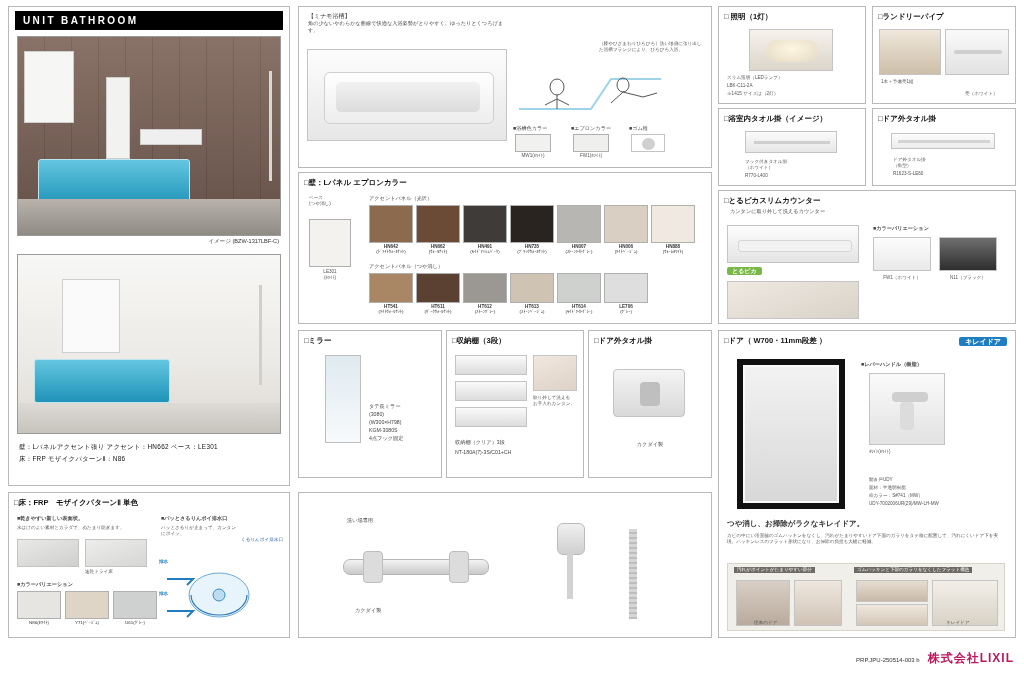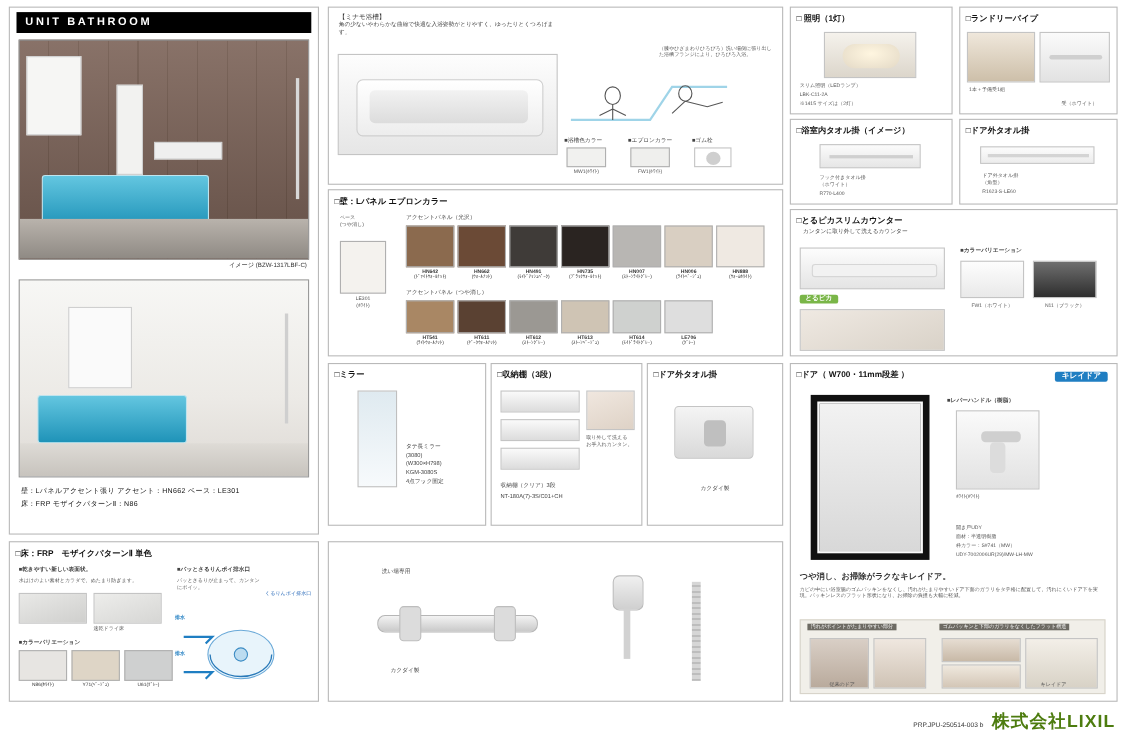--- a/index.html
+++ b/index.html
@@ -35,21 +35,21 @@
   .white-room{position:absolute;inset:0;background:linear-gradient(180deg,#f7f7f5 0%,#eceae6 60%,#ddd9d4 100%);}
   
   .swrow{display:flex;gap:3px;}
   .swcell{width:44px;}
   .swbox{height:30px;}
   .swlab{font-size:4.4px;text-align:center;line-height:1.15;margin-top:1px;color:#333;}
   .swlab b{font-size:4.6px;font-weight:bold;}
   .greenbadge{background:#7ab648;color:#fff;border:none;padding:1px 5px;border-radius:2px;font-size:6px;font-weight:bold;}
   .bluebadge{background:#1f7ec2;color:#fff;padding:1px 6px;border-radius:2px;font-size:7px;font-weight:bold;}
   .footer{position:absolute;right:10px;bottom:6px;text-align:right;}
-  .lixil{font-size:16px;font-weight:bold;letter-spacing:1px;color:#4d7c0f;}
+  .lixil{font-size:12px;font-weight:bold;letter-spacing:1px;color:#be185d;}
   .code{font-size:6px;color:#333;margin-right:6px;}
 </style>
 </head>
 <body>
 
 <div class="panel" id="hero">
   <div class="hdr">UNIT BATHROOM</div>
 
   <div class="bathimg">
     <div class="tile-wall"></div>

